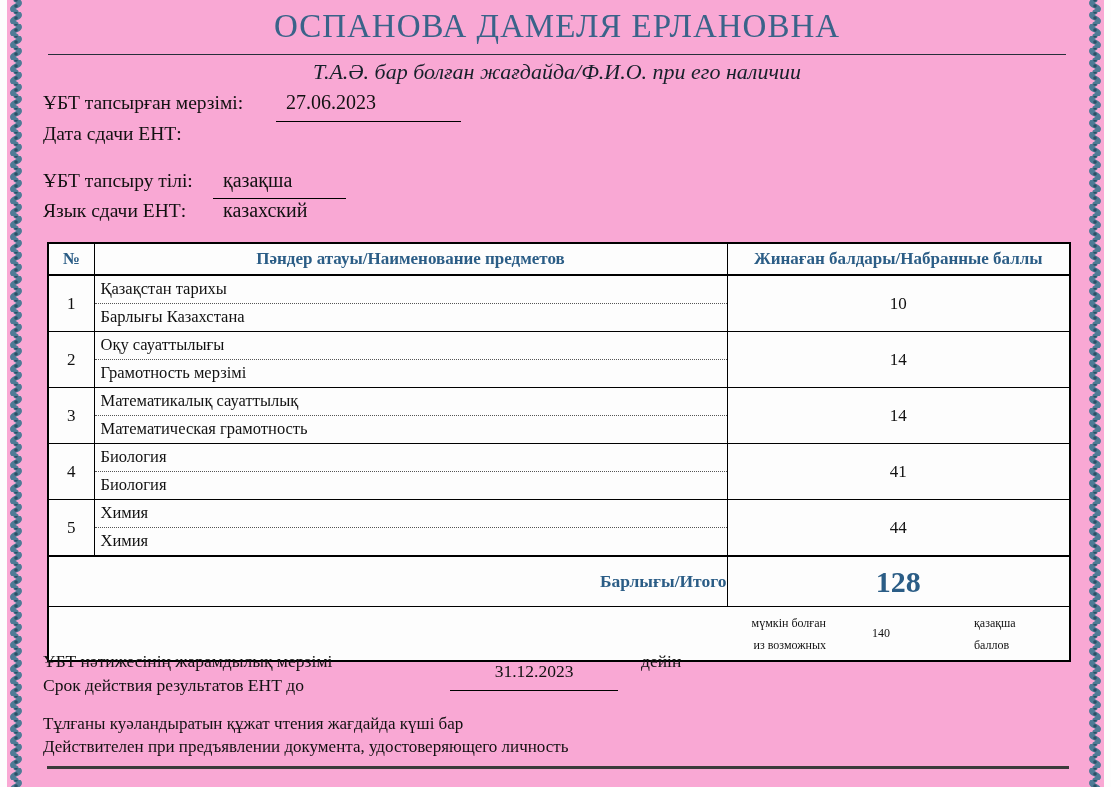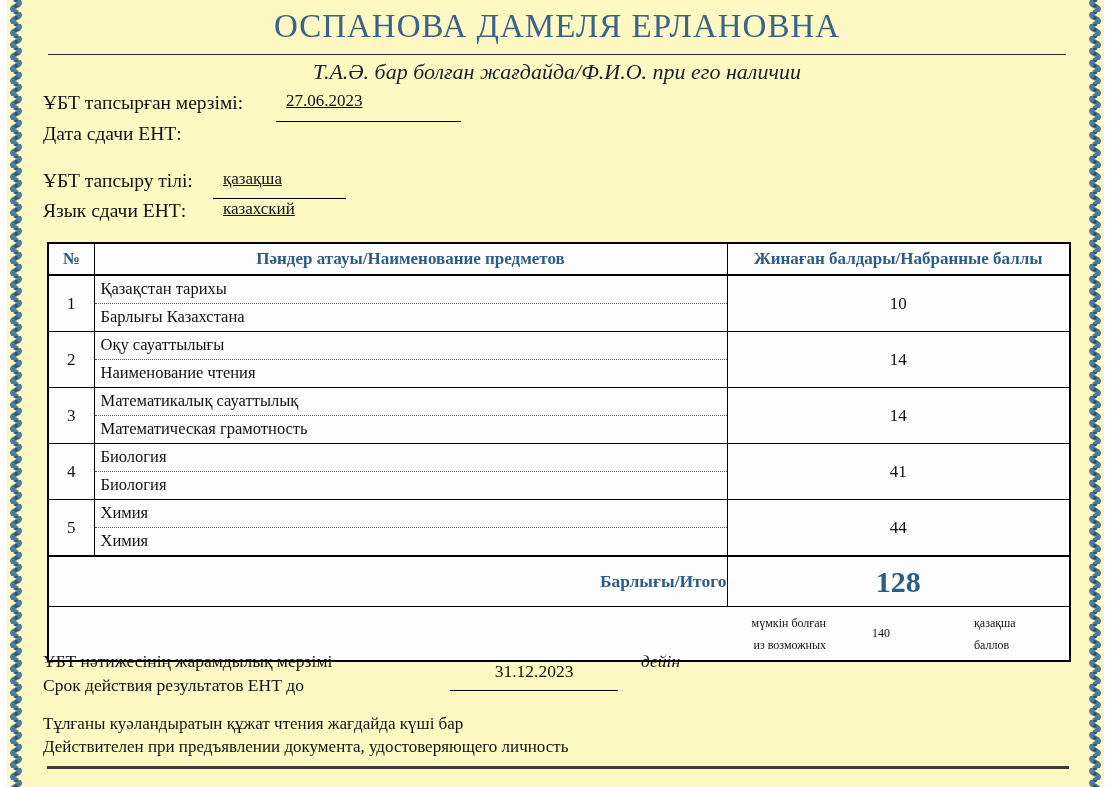--- a/index.html
+++ b/index.html
@@ -1,37 +1,37 @@
 <!DOCTYPE html>
 <html><head>
 <meta charset="utf-8">
 <style>
   html,body{margin:0;padding:0;background:#ffffff;}
   .canvas{
     position:relative; width:1111px; height:787px;
-    background:#fef9c3; overflow:hidden;
+    background:#f9a8d4; overflow:hidden;
     font-family:"Liberation Serif","DejaVu Serif",serif; color:#111;
   }
   .edge-white{position:absolute;top:0;bottom:0;width:7px;background:#fdfdfd;}
   .edge-white.left{left:0;} .edge-white.right{right:0;}
   .rope{position:absolute;top:0;height:787px;width:20px;}
   .rope.left{left:6px;} .rope.right{left:1085px;}
 
   .doc-title{
     position:absolute; top:8px; left:48px; width:1018px;
     text-align:center; font-size:33px; letter-spacing:1px; color:#3a6389;
   }
   .title-rule{position:absolute; top:54px; left:48px; width:1018px; border-top:1.6px solid #26303a;}
   .doc-subtitle{
     position:absolute; top:59px; left:48px; width:1018px;
     text-align:center; font-style:italic; font-size:22px; color:#16202a;
   }
 
   .lbl{position:absolute; font-size:19.5px; white-space:nowrap;}
-  .val{position:absolute; font-size:17px; white-space:nowrap;text-decoration:underline;}
+  .val{position:absolute; font-size:20px; white-space:nowrap;}
   .uline{position:absolute; border-top:1.6px solid #000; height:0;}
 
   table.score{
     position:absolute; left:47px; top:242px; width:1022px;
     border-collapse:collapse; table-layout:fixed;
     font-size:16.5px;
   }
   table.score col.c-num{width:46px;} table.score col.c-subj{width:633px;} table.score col.c-score{width:343px;}
   table.score th, table.score td{border:1.5px solid #000; background:#fdfdfd; padding:0;}
   table.score{border:2px solid #000;}
@@ -49,21 +49,21 @@
   td.total-value{ text-align:center; color:#2b5d86; font-weight:bold; font-size:30px;}
   tr.possible-row td{height:53px;}
   .possible-flex{display:flex; align-items:center; justify-content:flex-end; font-size:12px;}
   .possible-label{text-align:right; line-height:22px;}
   .possible-value{width:110px; text-align:center;}
   .possible-unit{width:133px; line-height:22px; padding-left:38px; box-sizing:border-box;}
 
   .validity-lbl{position:absolute; font-size:17.5px; white-space:nowrap;}
   .validity-date{position:absolute; left:450px; top:661px; width:168px; text-align:center; font-size:17.5px;}
   .validity-uline{position:absolute; left:450px; top:690px; width:168px; border-top:1.8px solid #000;}
-  .validity-suffix{position:absolute; left:641px; top:651px; font-size:17.5px;font-style:italic;}
+  .validity-suffix{position:absolute; left:641px; top:651px; font-size:17.5px;}
 
   .footer-line{position:absolute; font-size:17px; white-space:nowrap;}
   .bottom-rule{position:absolute; left:47px; top:766px; width:1022px; border-top:3px solid #3b3b3b;}
 </style>
 </head>
 <body>
 
 <div class="canvas">
 
   <div class="edge-white left"></div>
@@ -125,21 +125,21 @@
         <td class="subj-cell">
           <div class="subj-line first">Қазақстан тарихы</div>
           <div class="subj-line">Барлығы Казахстана</div>
         </td>
         <td class="score-cell">10</td>
       </tr>
       <tr>
         <td class="num-cell">2</td>
         <td class="subj-cell">
           <div class="subj-line first">Оқу сауаттылығы</div>
-          <div class="subj-line">Наименование чтения</div>
+          <div class="subj-line">Грамотность мерзімі</div>
         </td>
         <td class="score-cell">14</td>
       </tr>
       <tr>
         <td class="num-cell">3</td>
         <td class="subj-cell">
           <div class="subj-line first">Математикалық сауаттылық</div>
           <div class="subj-line">Математическая грамотность</div>
         </td>
         <td class="score-cell">14</td>

